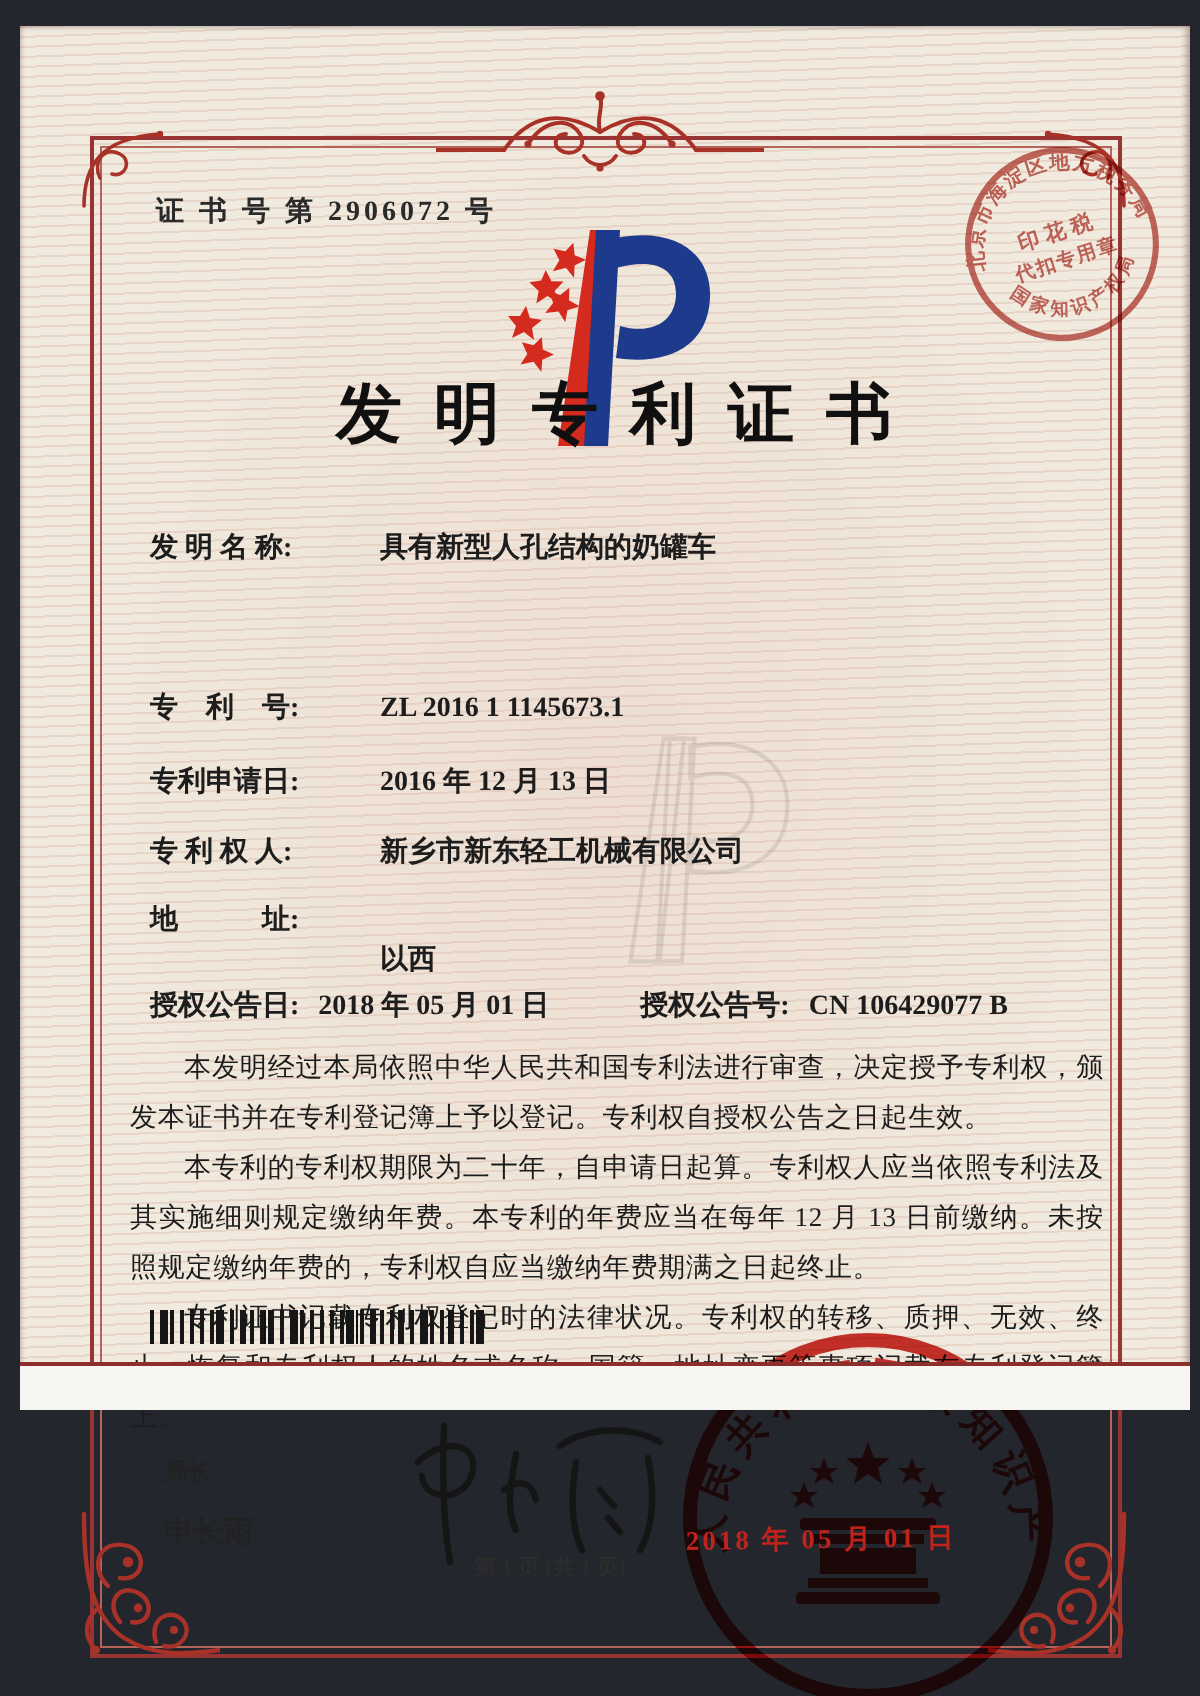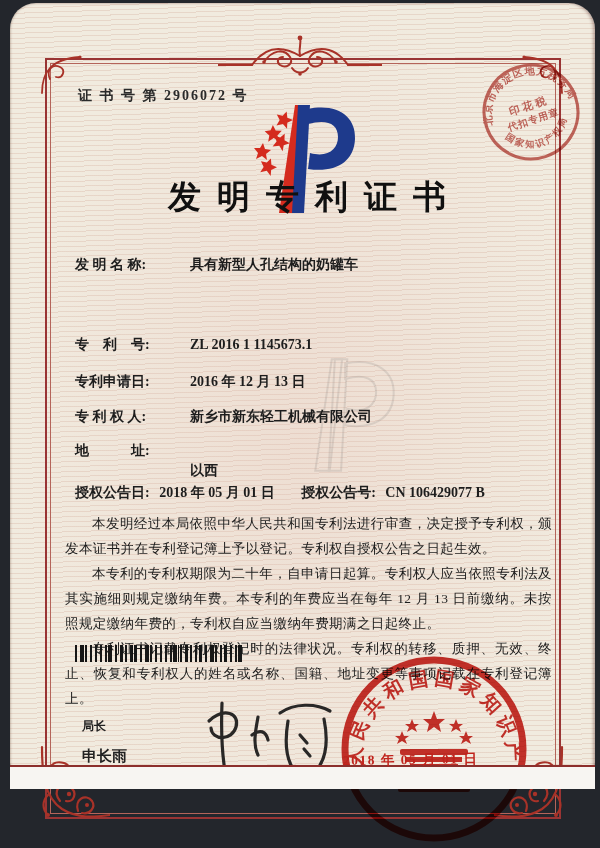--- a/index.html
+++ b/index.html
@@ -2,47 +2,46 @@
 <html><head>
 <meta charset="utf-8">
 <style>
   html,body{margin:0;padding:0;}
   body{
     width:600px;height:848px;position:relative;overflow:hidden;
     background:#23262c;
     font-family:"Liberation Serif","DejaVu Serif",serif;
   }
   .paper{
-    position:absolute;left:10px;top:3px;width:585px;height:786px;
+    position:absolute;left:10px;top:13px;width:585px;height:692px;
     background-color:#f1ebdf;
     background-image:
       radial-gradient(ellipse at 50% 55%, rgba(228,186,176,.28), rgba(228,186,176,0) 72%),
       repeating-linear-gradient(178deg, rgba(206,160,142,.28) 0 1px, rgba(206,160,142,0) 1px 5px);
     box-shadow:inset -2px 0 3px rgba(90,40,40,.35), inset 1px 0 2px rgba(90,60,40,.25);
-    border-radius:26px;
   }
   .nextpage{position:absolute;left:0;right:0;bottom:0;height:22px;background:#f7f5f2;
     border-top:2px solid #8c2f2c;}
   .frame-outer{position:absolute;left:35px;top:55px;width:512px;height:757px;
     border:2px solid #993434;}
   .frame-inner{position:absolute;left:3px;top:3px;right:3px;bottom:3px;
     border:1px solid #b4645a;}
   .certno{position:absolute;left:68px;top:84px;font-size:14px;font-weight:700;
     color:#2a2a2a;letter-spacing:2px;}
   .logo{position:absolute;left:228px;top:98px;width:128px;height:116px;}
   .doc-title{position:absolute;left:35px;top:172px;width:512px;text-align:center;
     font-size:33px;font-weight:900;color:#101010;letter-spacing:16px;padding-left:28px;
     box-sizing:border-box;}
   .field-row{position:absolute;left:65px;width:478px;font-size:14px;font-weight:700;
     color:#1d1d1d;display:flex;line-height:20px;}
   .field-row .lbl{flex:0 0 115px;white-space:nowrap;}
   .field-row .val{flex:1;}
   .grant-row{position:absolute;left:65px;top:481px;width:490px;font-size:14px;
     font-weight:700;color:#1d1d1d;white-space:nowrap;}
-  .grant-row .lbl2{margin-left:23px;}
+  .grant-row .lbl2{margin-left:42px;}
   .paras{position:absolute;left:55px;top:508px;width:487px;font-size:13.5px;
     line-height:25px;color:#1c1c1c;letter-spacing:.4px;
     text-align:justify;}
   .paras p{margin:0;text-indent:2em;}
   .barcode{position:absolute;left:65px;top:642px;width:168px;height:17px;
     background-image:
       repeating-linear-gradient(90deg,#161616 0 2px,transparent 2px 5px),
       repeating-linear-gradient(90deg,transparent 0 7px,#161616 7px 9px,transparent 9px 13px),
       repeating-linear-gradient(90deg,transparent 0 11px,#101010 11px 12px,transparent 12px 23px);}
   .signer-title{position:absolute;left:72px;top:715px;font-size:12px;font-weight:700;color:#222;}

